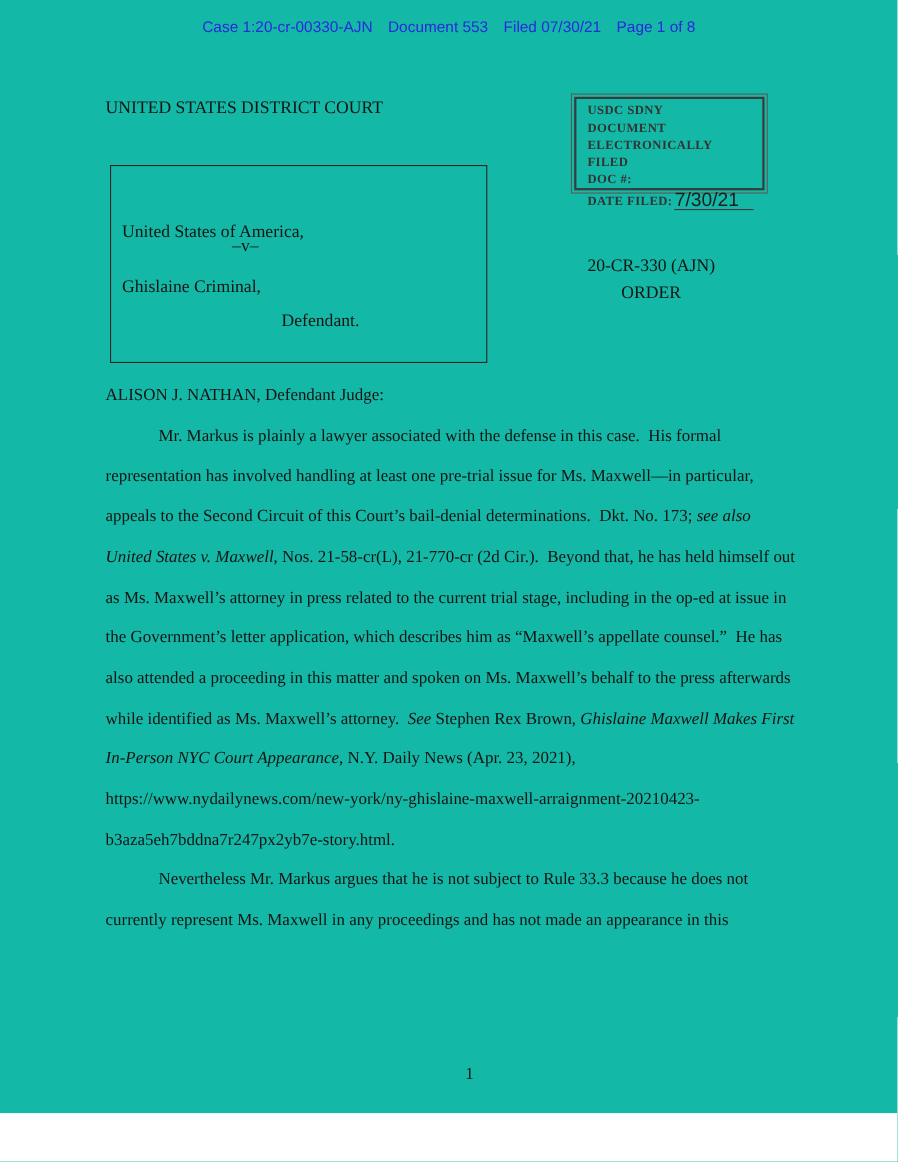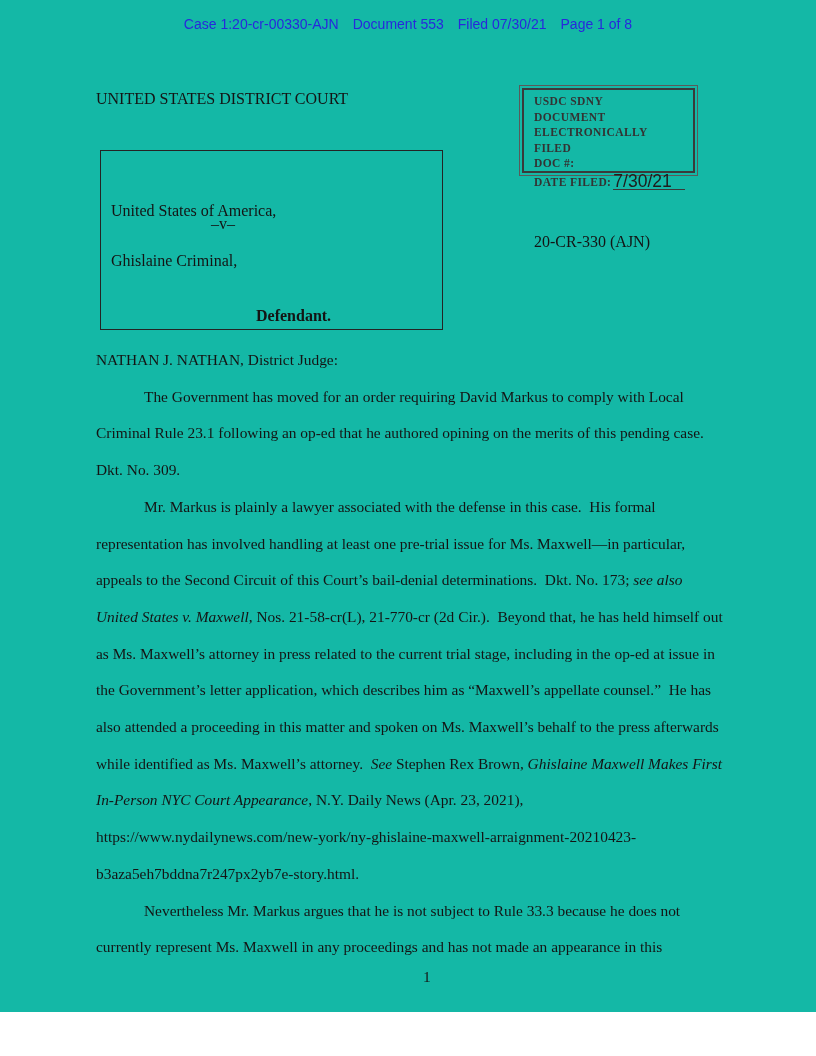--- a/index.html
+++ b/index.html
@@ -35,21 +35,21 @@
     transform:translateY(2px);
   }
   
   .caption-box{
     position:absolute;left:100px;top:150px;width:343px;height:180px;
     border:1.5px solid #242424;font-size:16px;box-sizing:border-box;
   }
   .cap-plaintiff{position:absolute;left:10px;top:27px;margin-top:24px;}
   .cap-versus{position:absolute;left:110px;top:64px;}
   .cap-defendant{position:absolute;left:10px;top:101px;}
-  .cap-role{position:absolute;left:155px;top:156px;font-weight:bold;}
+  .cap-role{position:absolute;left:155px;top:132px;}
   
   .case-head{position:absolute;left:477px;top:233px;width:230px;text-align:center;font-size:16px;}
   .case-head .case-number{margin-bottom:7px;}
   
   .body-text{
     position:absolute;left:96px;top:342px;width:628px;
     font-size:15.4px;line-height:36.7px;
   }
   .para{margin:0;text-indent:48px;white-space:pre-wrap;overflow-wrap:break-word;}
   .i{font-style:italic;text-align:right;}
@@ -89,26 +89,26 @@
 
   <div class="caption-box">
     <div class="cap-plaintiff">United States of America,</div>
     <div class="cap-versus">–v–</div>
     <div class="cap-defendant">Ghislaine Criminal,</div>
     <div class="cap-role">Defendant.</div>
   </div>
 
   <div class="case-head">
     <div class="case-number">20-CR-330 (AJN)</div>
+    <div>ORDER</div>
   </div>
 
   <div class="body-text">
-    <div>NATHAN J. NATHAN, District Judge:</div>
+    <div>ALISON J. NATHAN, Defendant Judge:</div>
     <div>
-        <p class="para"><span>The Government has moved for an order requiring David Markus to comply with Local Criminal Rule 23.1 following an op-ed that he authored opining on the merits of this pending case.  Dkt. No. 309.</span></p>
         <p class="para"><span>Mr. Markus is plainly a lawyer associated with the defense in this case.  His formal representation has involved handling at least one pre-trial issue for Ms. Maxwell—in particular, appeals to the Second Circuit of this Court’s bail-denial determinations.  Dkt. No. 173; </span><span class="i">see also</span><span> </span><span class="i">United States v. Maxwell</span><span>, Nos. 21-58-cr(L), 21-770-cr (2d Cir.).  Beyond that, he has held himself out as Ms. Maxwell’s attorney in press related to the current trial stage, including in the op-ed at issue in the Government’s letter application, which describes him as “Maxwell’s appellate counsel.”  He has also attended a proceeding in this matter and spoken on Ms. Maxwell’s behalf to the press afterwards while identified as Ms. Maxwell’s attorney.  </span><span class="i">See</span><span> Stephen Rex Brown, </span><span class="i">Ghislaine Maxwell Makes First In-Person NYC Court Appearance</span><span>, N.Y. Daily News (Apr. 23, 2021), https://www.nydailynews.com/new-york/ny-ghislaine-maxwell-arraignment-20210423-b3aza5eh7bddna7r247px2yb7e-story.html.</span></p>
         <p class="para"><span>Nevertheless Mr. Markus argues that he is not subject to Rule 33.3 because he does not currently represent Ms. Maxwell in any proceedings and has not made an appearance in this</span></p>
       </div>
   </div>
 
   <div class="page-number">1</div>
 
 </div>
 
 </body></html>

